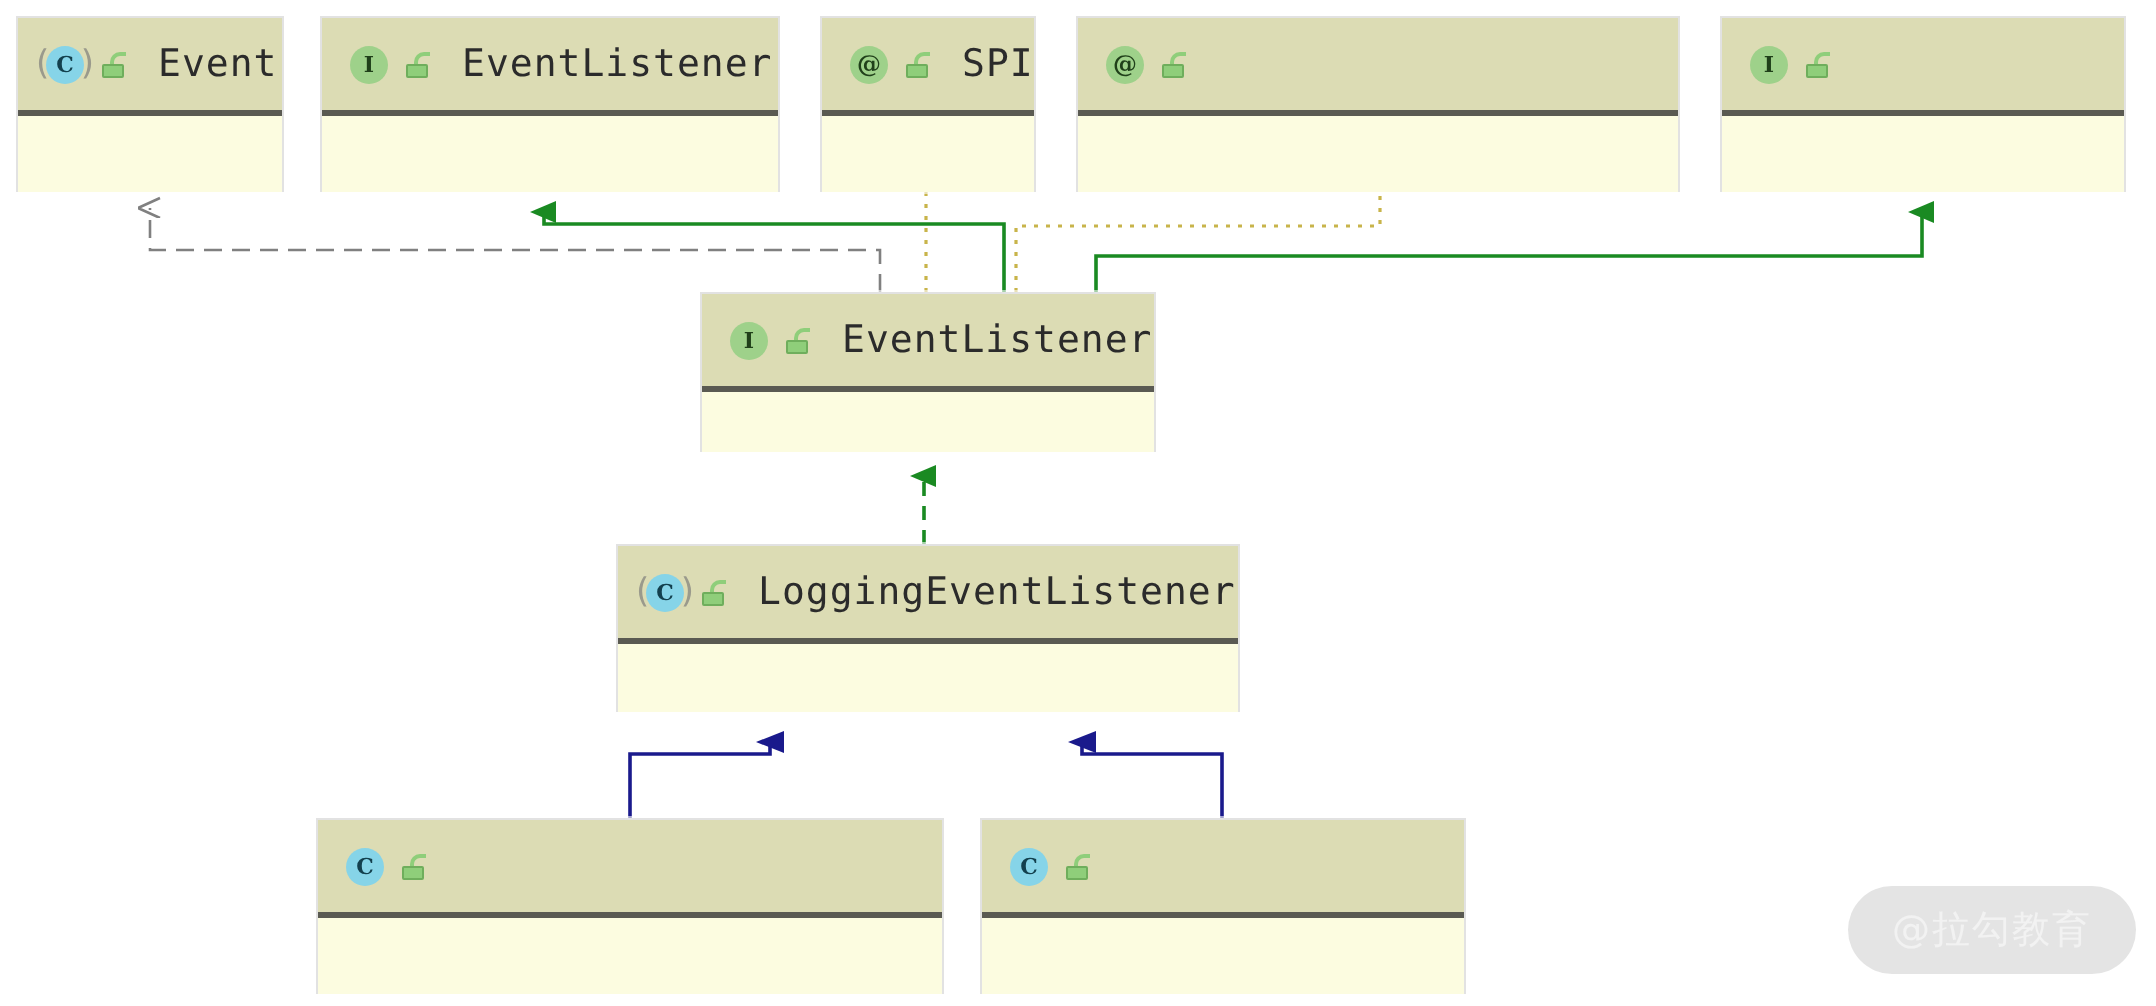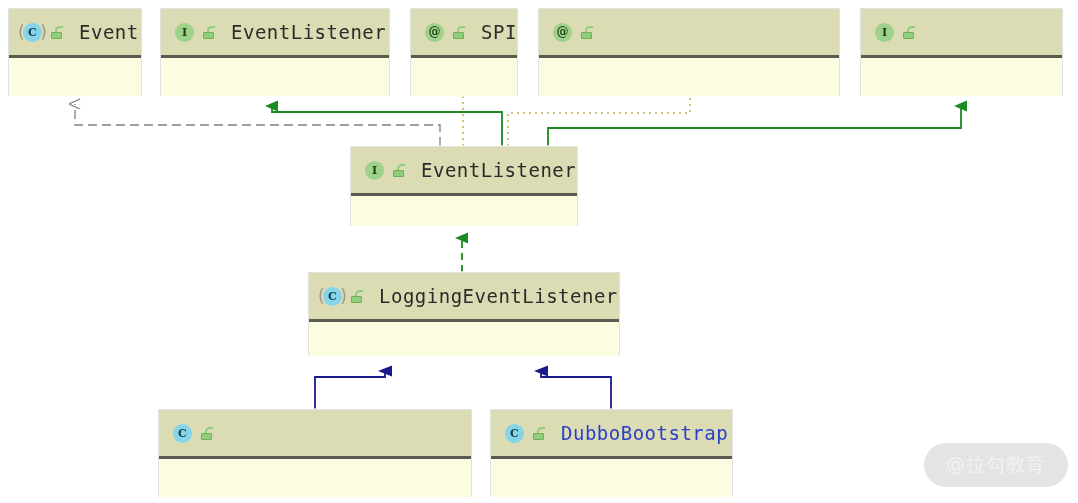--- a/index.html
+++ b/index.html
@@ -263,20 +263,19 @@
 
   <div class="uml-box" style="left:490px;top:409px;width:243px;height:88px;">
     <div class="uml-header">
       <span class="icon-wrap">
         <span class="stereo cls">C</span>
         <span class="lock">
           <span class="shackle"></span>
             <span class="body"></span>
         </span>
       </span>
-      <span class="uml-name blue">DubboBootstrap</span>
     </div>
     <div class="uml-body"></div>
   </div>
 
   <div class="watermark">@拉勾教育</div>
 
 </div>
 
 </body></html>

